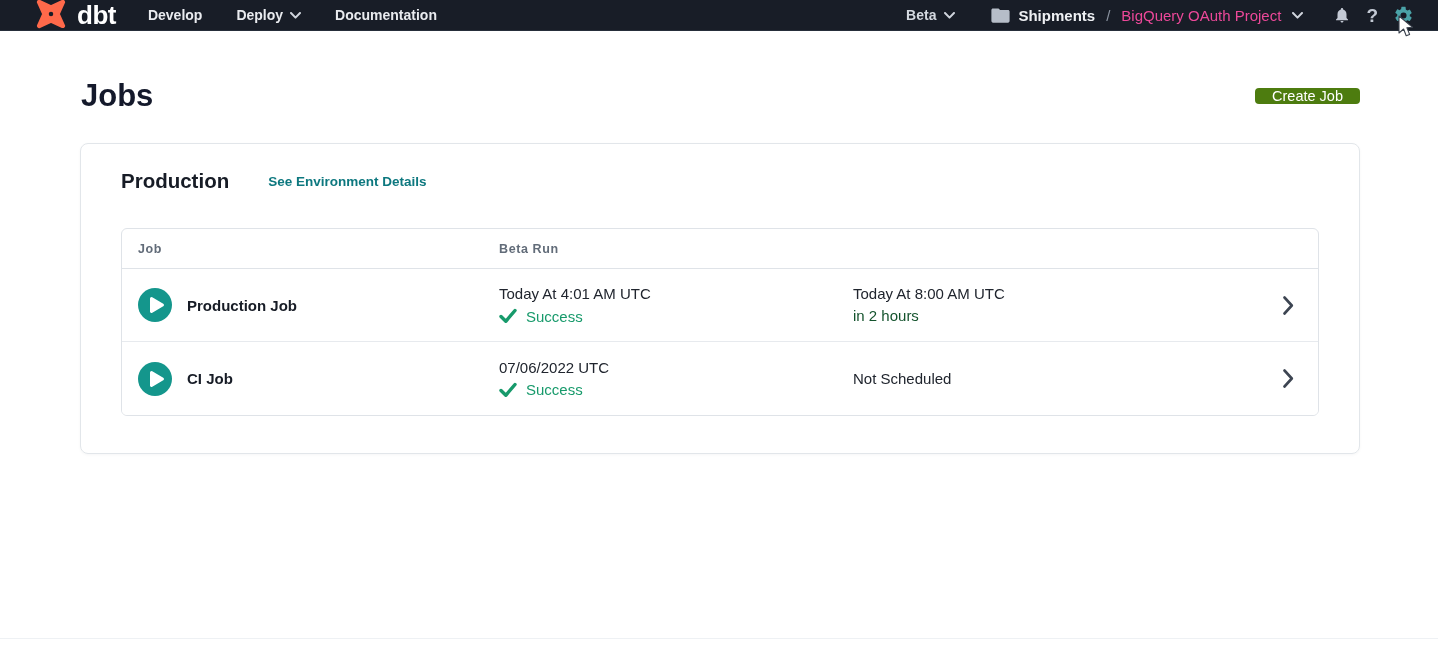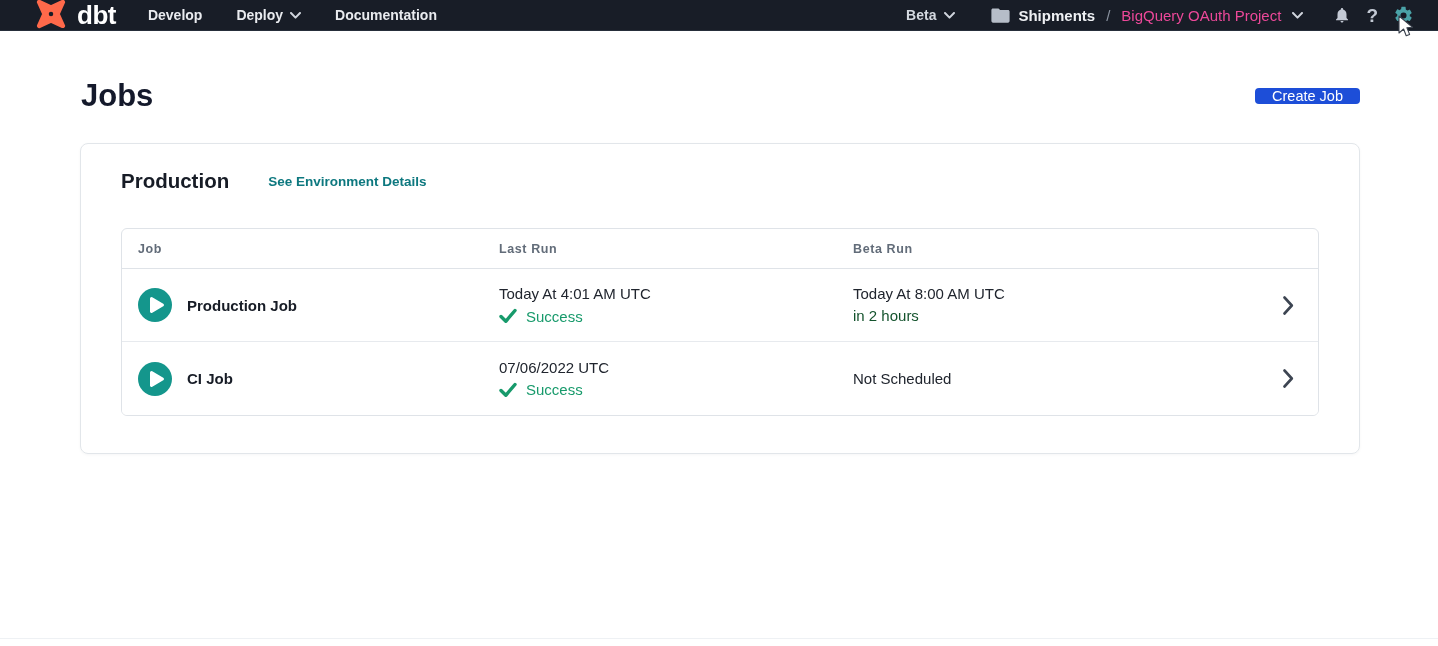--- a/index.html
+++ b/index.html
@@ -40,21 +40,21 @@
   .icon-btn { display:flex; align-items:center; justify-content:center; cursor:pointer; }
   .qmark { font-size:19px; font-weight:800; color:#c3c9d4; line-height:1; }
 
   
   .page-head {
     display:flex; justify-content:space-between; align-items:center;
     padding:48px 78px 0 81px;
   }
   .page-title { font-size:31px; font-weight:700; color:#14192b; margin:0; line-height:1.1; }
   .create-btn {
-    background:#1d4ed8; color:#ffffff; border:none; border-radius:4px;
+    background:#4d7c0f; color:#ffffff; border:none; border-radius:4px;
     font-family:"Liberation Sans", sans-serif;
     font-size:14.5px; font-weight:500; padding:0 17px; cursor:pointer;
   }
 
   
   .card {
     margin:30px 78px 0 80px;
     border:1px solid #e2e6ea; border-radius:8px;
     box-shadow:0 1px 3px rgba(22,28,45,.04);
     padding:25px 40px 37px 40px;
@@ -177,21 +177,20 @@
 
 <section class="card">
   <div class="card-head">
     <h2 class="env-name">Production</h2>
     <a class="env-link">See Environment Details</a>
   </div>
 
   <div class="jobs-table">
     <div class="thead">
       <span class="th first">Job</span>
-      <span class="th">Last Run</span>
       <span class="th">Beta Run</span>
       <span class="th"></span>
     </div>
 
     <div class="trow">
       <div class="job-cell">
         <span class="play-wrap">
           <svg width="34" height="34" viewBox="0 0 34 34">
             <circle cx="17" cy="17" r="17" fill="#14968c"></circle>
             <polygon points="13.5,10.5 24.5,17 13.5,23.5" fill="#ffffff" stroke="#ffffff" stroke-width="3" stroke-linejoin="round"></polygon>

